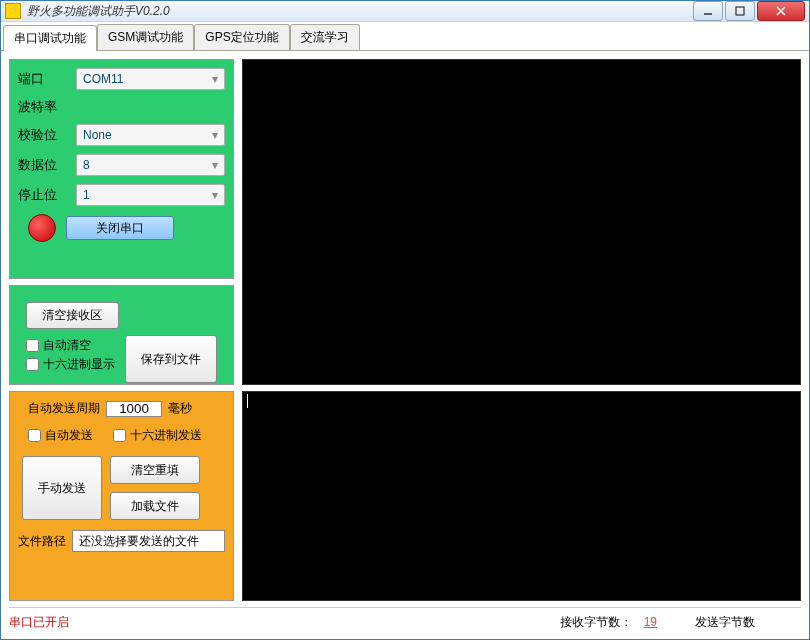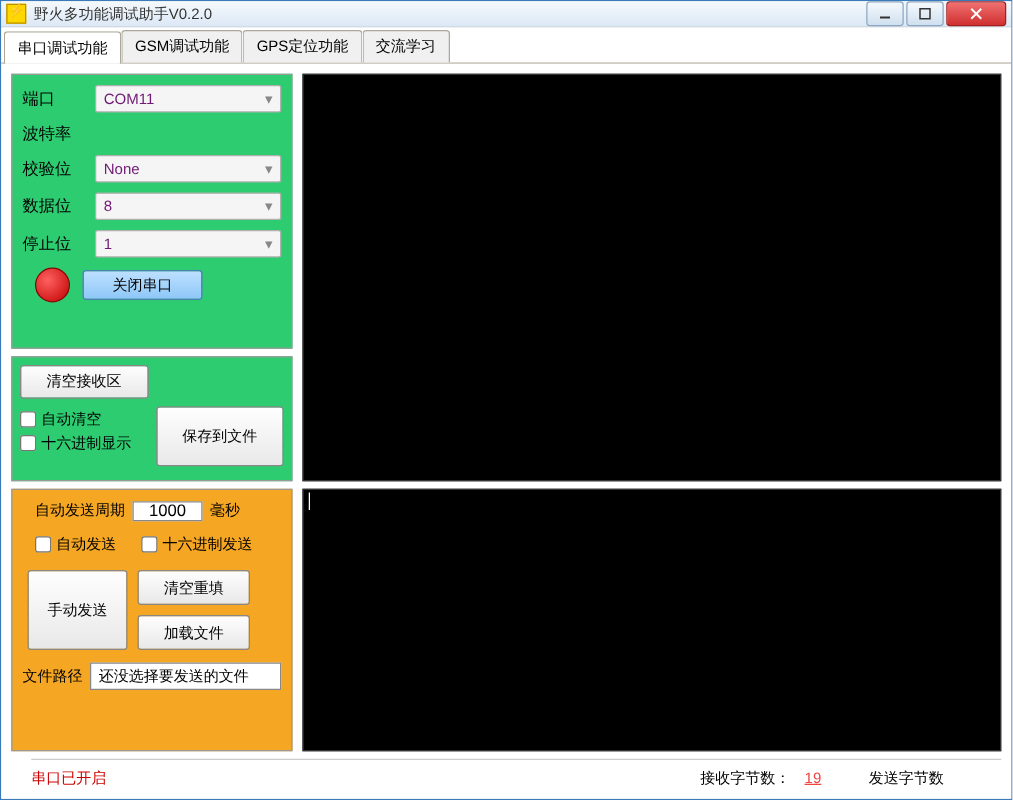--- a/index.html
+++ b/index.html
@@ -22,21 +22,21 @@
     .titlebar .app-icon {
       width: 16px; height: 16px;
       background: #ffd700;
       border: 1px solid #b89000;
       margin-right: 6px;
       position: relative;
     }
     .titlebar .app-icon::after {
       content: "⚡"; position: absolute; top: -2px; left: 1px; font-size: 11px;
     }
-    .titlebar .title { flex: 1; color: #333; }
+    .titlebar .title { flex: 1; color: #333; font-style: italic; }
     .win-buttons { display: flex; gap: 2px; }
     .win-btn {
       width: 30px; height: 20px;
       border: 1px solid #8ba6c2;
       border-radius: 3px;
       display: flex; align-items: center; justify-content: center;
       background: linear-gradient(#f5f9fd, #d0e0ef);
       cursor: pointer;
     }
     .win-btn.close {
@@ -80,21 +80,21 @@
     }
     
     .panel-green {
       background: #2ecc71;
       border: 1px solid #999;
       padding: 8px;
     }
     .panel-green2 {
       background: #2ecc71;
       border: 1px solid #999;
-      padding: 6px;
+      padding: 16px;
       display: grid;
       grid-template-columns: 1fr 1fr;
       gap: 6px;
       align-content: start;
     }
     .panel-orange {
       background: #f5a623;
       border: 1px solid #999;
       padding: 8px;
     }
@@ -107,21 +107,21 @@
     .serial-row label { color: #000; width: 48px; font-size: 13px; }
     .combo {
       flex: 1;
       height: 22px;
       background: #f5f5f5;
       border: 1px solid #b0b0b0;
       border-radius: 2px;
       display: flex; align-items: center;
       padding: 0 6px;
       font-size: 12px;
-      color: #701a75;
+      color: #0c4a6e;
       position: relative;
     }
     .combo::after {
       content: "▾"; position: absolute; right: 6px; color: #888;
     }
     
     .status-led {
       width: 28px; height: 28px;
       border-radius: 50%;
       background: radial-gradient(circle at 35% 35%, #ff6060, #c00000);
@@ -136,21 +136,21 @@
       padding: 4px 10px;
       cursor: pointer;
       font-size: 12px;
       display: inline-flex;
       align-items: center;
       justify-content: center;
     }
     .btn-blue {
       background: linear-gradient(#bde0ff, #8ec7f8);
       border: 1px solid #4a80b0;
-      width: 96px;
+      width: 108px;
       height: 24px;
     }
     
     .black-box {
       background: #000;
       border: 1px solid #333;
       grid-column: 2;
     }
     .receive-box { grid-row: 1 / span 2; }
     .send-box {
@@ -209,21 +209,20 @@
       font-size: 12px;
       display: flex; align-items: center;
     }
     
     .statusbar {
       grid-column: 1 / span 2;
       display: flex; align-items: center;
       border-top: 1px solid #ccc;
       padding-top: 5px;
       font-size: 12px;
-      margin-left: 16px;
     }
     .statusbar .status-left { color: #c00; flex: 0 0 auto; }
     .statusbar .spacer { flex: 1; }
     .statusbar .rx, .statusbar .tx { margin-right: 30px; }
     .statusbar .num { color: #ef4444; margin: 0 8px; text-decoration: underline; }
   </style>
 </head>
 <body>
 
 <div class="window">

